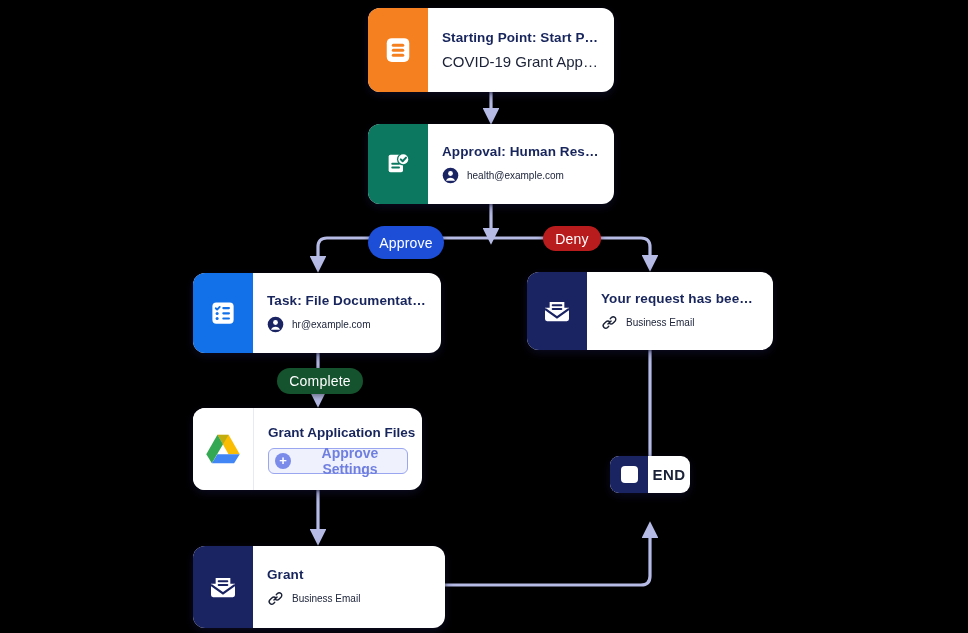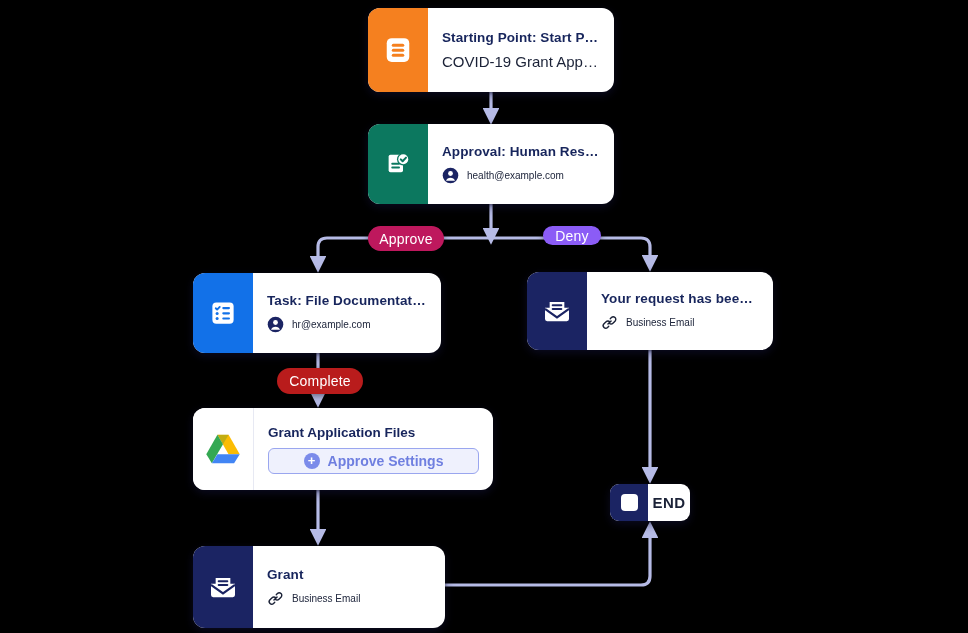--- a/index.html
+++ b/index.html
@@ -85,41 +85,41 @@
   .p-green  { background: #0c785f; }
   .p-blue   { background: #1271e8; }
   .p-navy   { background: #1b2463; }
   .p-white  { background: #ffffff; border-right: 1px solid #e7e9f3; }
 
   
   #node-start    { left: 368px; top: 8px;   width: 246px; height: 84px; }
   #node-approval { left: 368px; top: 124px; width: 246px; height: 80px; }
   #node-task     { left: 193px; top: 273px; width: 248px; height: 80px; }
   #node-denied   { left: 527px; top: 272px; width: 246px; height: 78px; }
-  #node-drive    { left: 193px; top: 408px; width: 300px; height: 82px; }
+  #node-drive    { left: 193px; top: 408px; width: 229px; height: 82px; }
   #node-email    { left: 193px; top: 546px; width: 252px; height: 82px; }
-  #node-end      { left: 610px; top: 484px; width: 80px;  height: 37px;
+  #node-end      { left: 610px; top: 456px; width: 80px;  height: 37px;
                    border-radius: 9px; }
 
   
   .pill {
     position: absolute;
     display: flex;
     align-items: center;
     justify-content: center;
     border-radius: 999px;
     color: #ffffff;
     font-size: 14px;
     font-weight: normal;
     box-shadow: 0 2px 6px rgba(0,0,0,.45);
     letter-spacing: .2px;
   }
-  #pill-approve { left: 368px; top: 226px; width: 76px;  height: 25px; background: #be185d; }
-  #pill-deny    { left: 543px; top: 226px; width: 58px;  height: 19px; background: #8b5cf6; }
-  #pill-complete{ left: 277px; top: 368px; width: 86px;  height: 26px; background: #b91c1c; }
+  #pill-approve { left: 368px; top: 226px; width: 76px;  height: 33px; background: #1d4ed8; }
+  #pill-deny    { left: 543px; top: 226px; width: 58px;  height: 25px; background: #b91c1c; }
+  #pill-complete{ left: 277px; top: 368px; width: 86px;  height: 26px; background: #14532d; }
 
   
   #node-end .end-icon {
     width: 38px;
     flex: 0 0 38px;
     background: #1b2463;
     display: flex;
     align-items: center;
     justify-content: center;
   }

